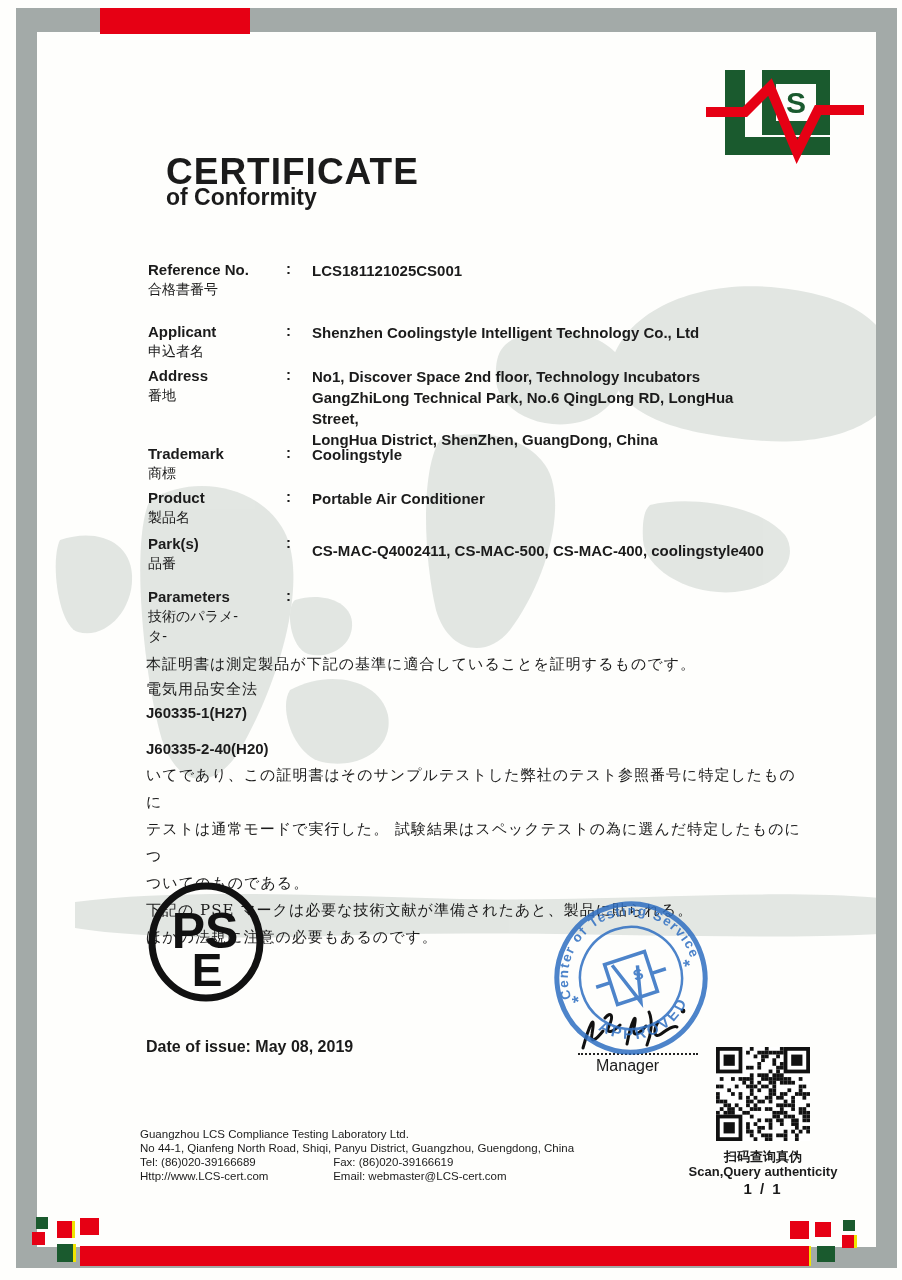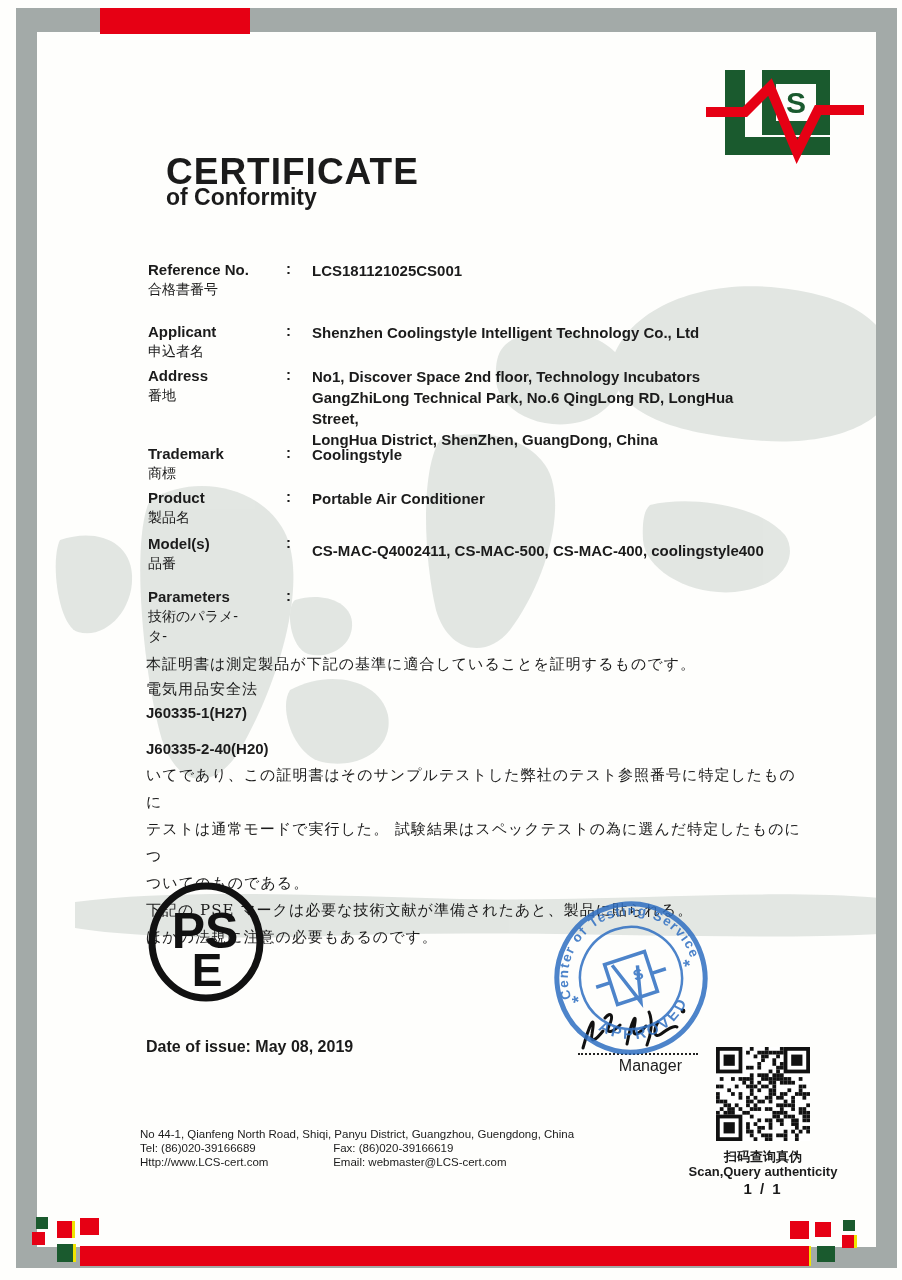--- a/index.html
+++ b/index.html
@@ -41,21 +41,21 @@
   #std1{left:146px;top:704px;font-family:"Liberation Sans",sans-serif;font-weight:bold;letter-spacing:0;font-size:15px;}
   #std2{left:146px;top:740px;font-family:"Liberation Sans",sans-serif;font-weight:bold;letter-spacing:0;font-size:15px;}
   #para{left:146px;top:762px;width:660px;line-height:27px;}
   
   #pse{left:147px;top:882px;}
   
   #date-issue{left:146px;top:1038px;font-size:16px;font-weight:bold;}
   
   #sig{left:575px;top:1004px;}
   #sig-line{left:578px;top:1053px;width:120px;border-top:2px dotted #222;}
-  #sig-role{left:596px;top:1057px;width:86px;text-align:right;font-size:16px;}
+  #sig-role{left:596px;top:1057px;width:86px;text-align:left;font-size:16px;}
   #stamp{left:551px;top:898px;transform:rotate(-18deg);opacity:.85;}
   
   #qr-box{left:716px;top:1046px;}
   #qr-cap-cn{left:688px;top:1148px;width:150px;text-align:center;font-size:13px;font-weight:bold;}
   #qr-cap-en{left:678px;top:1164px;width:170px;text-align:center;font-size:13px;font-weight:bold;}
   #qr-page{left:688px;top:1180px;width:150px;text-align:center;font-size:15px;font-weight:bold;letter-spacing:2px;}
   
   #footer{left:140px;top:1127px;font-size:11.5px;line-height:14px;}
   .f-cols span:first-child{display:inline-block;width:190px;}
 </style>
@@ -141,21 +141,21 @@
   </div>
 
   <div class="row" id="row5">
     <div class="lab"><span>Product</span><br>
       <span class="labjp">製品名</span></div>
     <div class="col">:</div>
     <div class="val">Portable Air Conditioner</div>
   </div>
 
   <div class="row" id="row6">
-    <div class="lab"><span>Model(s)</span><br>
+    <div class="lab"><span>Park(s)</span><br>
       <span class="labjp">品番</span></div>
     <div class="col">:</div>
     <div class="val" style="max-width:560px;padding-top:6px;">CS-MAC-Q4002411, CS-MAC-500, CS-MAC-400, coolingstyle400</div>
   </div>
 
   <div class="row" id="row7">
     <div class="lab"><span>Parameters</span><br>
       <span class="labjp">技術のパラメ-</span><br>
       <span class="labjp">タ-</span></div>
     <div class="col">:</div>
@@ -428,20 +428,21 @@
         <rect x="51.52" y="88.32" width="3.68" height="3.68"></rect>
         <rect x="66.24" y="88.32" width="3.68" height="3.68"></rect>
         <rect x="77.28" y="88.32" width="3.68" height="3.68"></rect>
       </g>
   </svg>
   <div class="abs z" id="qr-cap-cn">扫码查询真伪</div>
   <div class="abs z" id="qr-cap-en">Scan,Query authenticity</div>
   <div class="abs z" id="qr-page">1 / 1</div>
 
   <div class="abs z" id="footer">
+    <div>Guangzhou LCS Compliance Testing Laboratory Ltd.</div>
     <div>No 44-1, Qianfeng North Road, Shiqi, Panyu District, Guangzhou, Guengdong, China</div>
     <div class="f-cols">
       <span>Tel: (86)020-39166689</span>
       <span>Fax: (86)020-39166619</span>
     </div>
     <div class="f-cols">
       <span>Http://www.LCS-cert.com</span>
       <span>Email: webmaster@LCS-cert.com</span>
     </div>
   </div>

